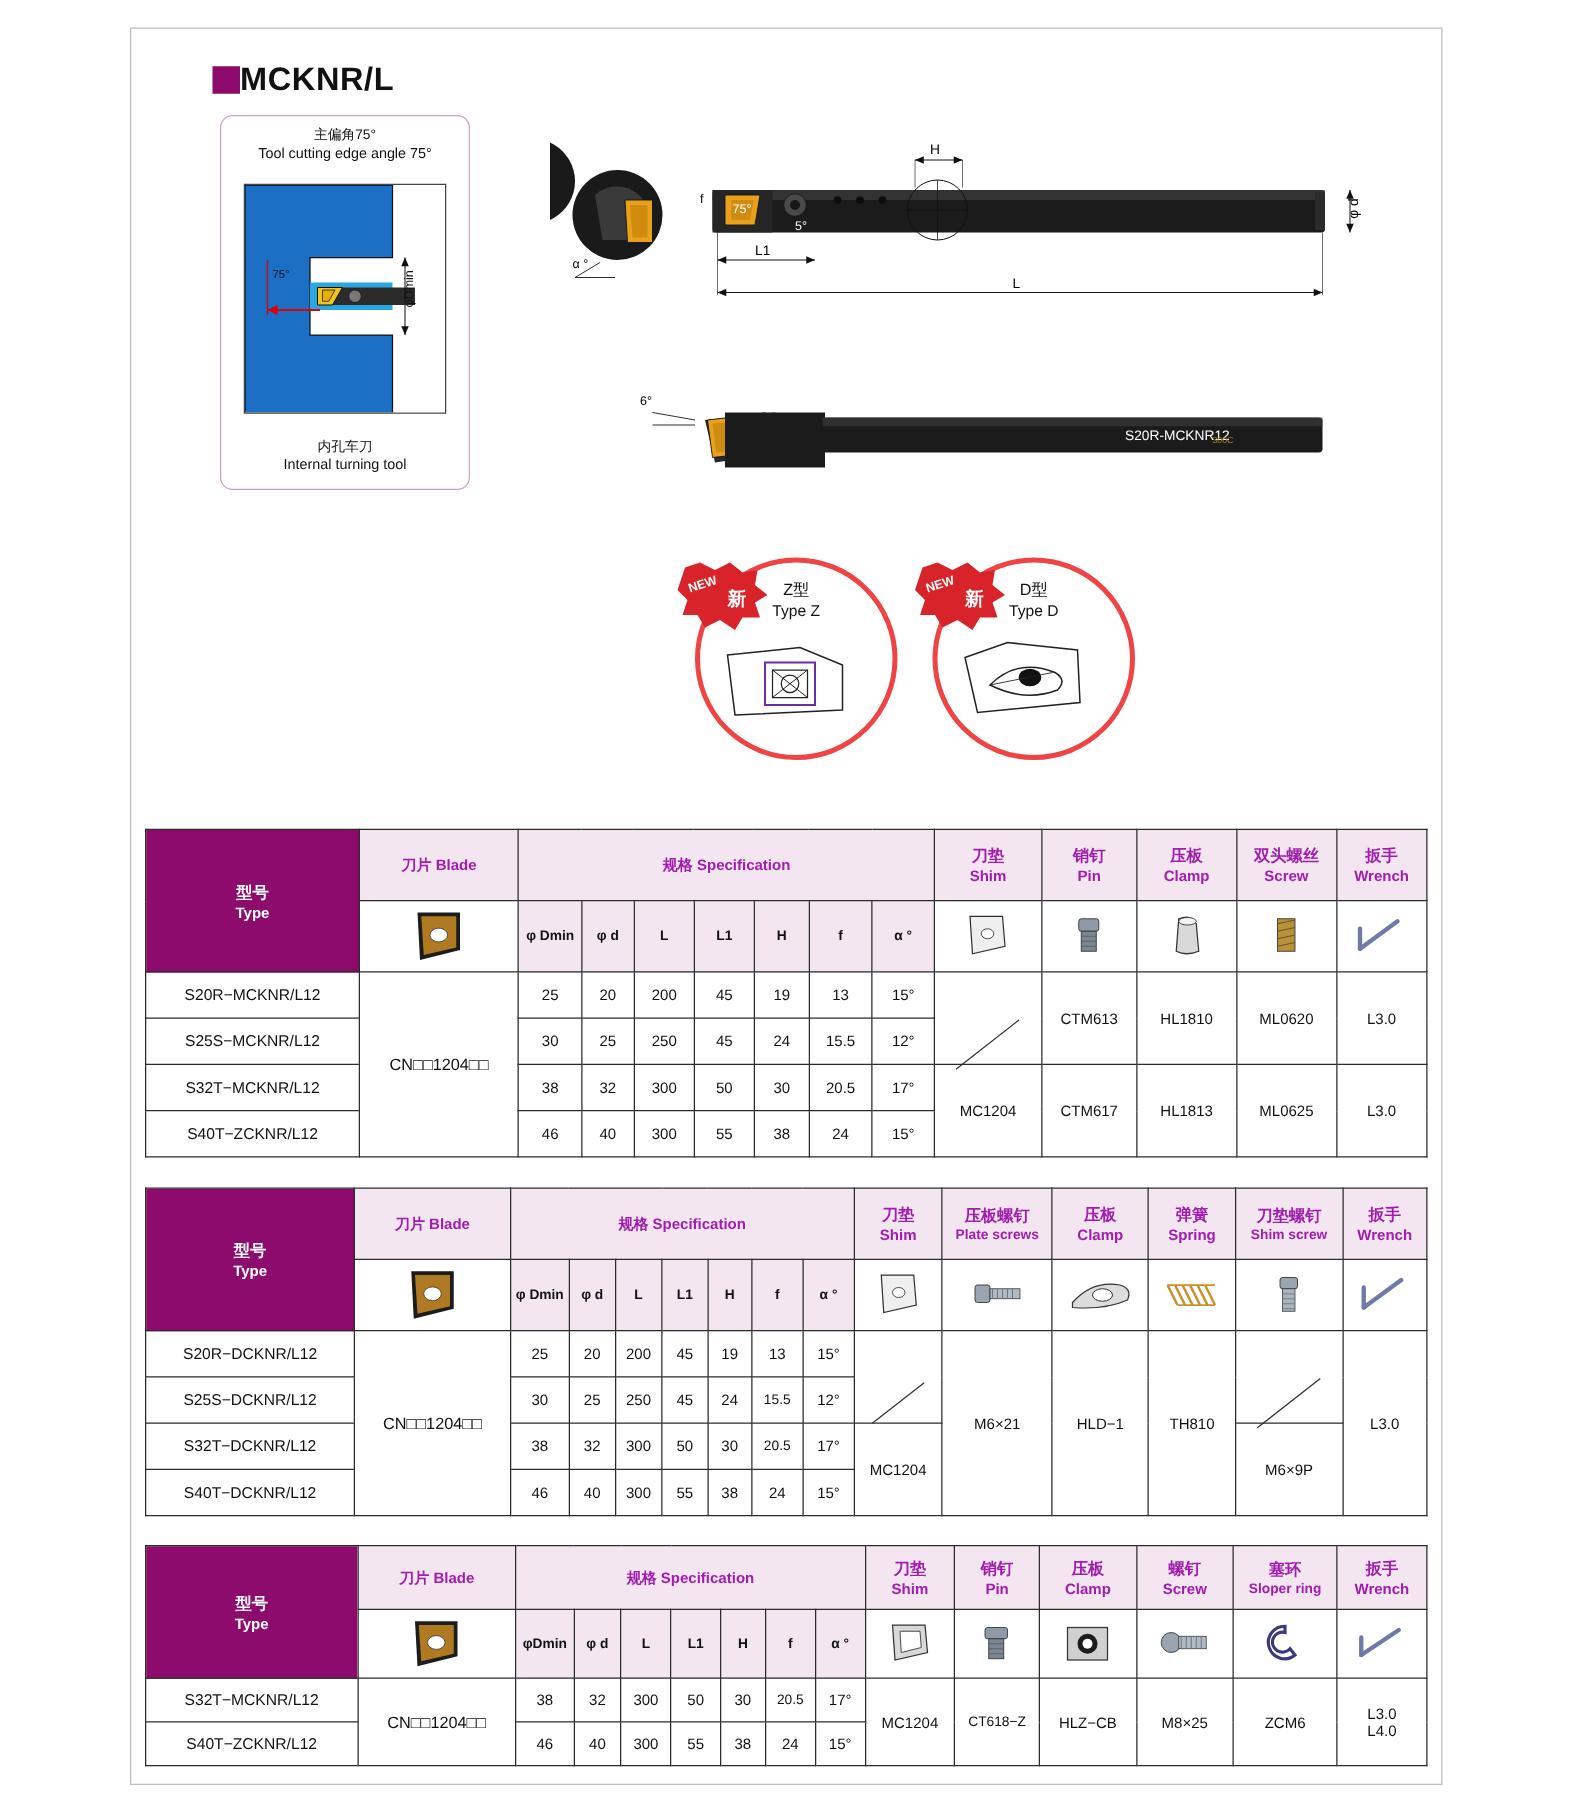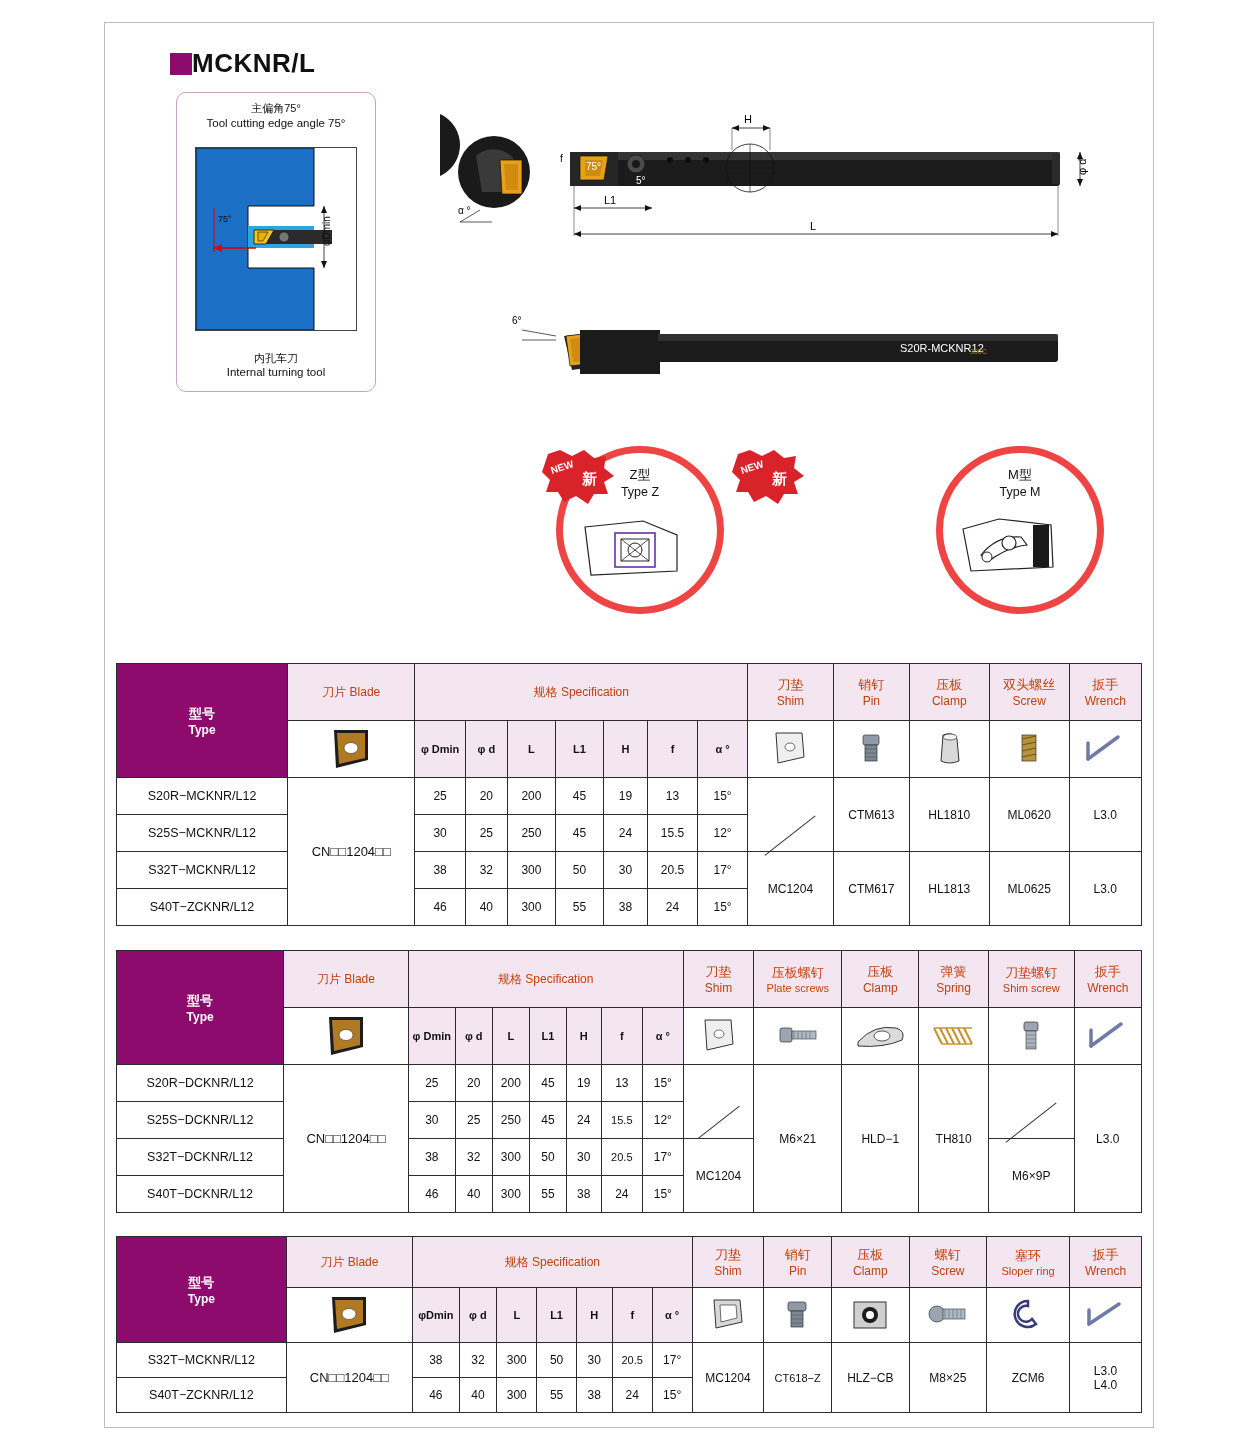--- a/index.html
+++ b/index.html
@@ -17,29 +17,29 @@
   .infobox .cap{position:absolute;left:0;right:0;text-align:center;font-size:11.5px;line-height:1.35;color:#111;}
   .infobox .cap.top{top:8px;}
   .infobox .cap.bot{bottom:10px;}
   .infobox .cap .cn{font-size:11px;}
   .drawbox{position:absolute;left:18px;top:54px;width:160px;height:182px;border:1px solid #444;background:#fff;overflow:hidden;}
 
   
   svg{display:block;}
 
   
-  .tcircle{position:absolute;width:154px;height:154px;border-radius:50%;border:7px solid #ef4444;background:#fff;}
+  .tcircle{position:absolute;width:154px;height:154px;border-radius:50%;border:4px solid #ef4444;background:#fff;}
   .tcircle .lbl{position:absolute;left:0;right:0;top:14px;text-align:center;font-size:12.5px;line-height:1.3;}
   .newbadge{position:absolute;width:66px;height:50px;}
 
   
   table{border-collapse:collapse;position:absolute;font-size:12px;}
   td,th{border:1px solid #2b2b2b;text-align:center;vertical-align:middle;padding:0;}
   .hdrcell{background:#8e0b6e;color:#fff;font-weight:bold;}
-  .hdrcell2{background:#f3e6f1;color:#c2410c;font-weight:normal;}
+  .hdrcell2{background:#f3e6f1;color:#a21caf;font-weight:bold;}
   .subhdr{background:#f3e6f1;font-weight:bold;}
   .white{background:#fff;}
   .cn{font-size:13px;}
   .small{font-size:11px;}
   .type-col{font-size:12.5px;text-align:center;}
   .diag{position:relative;}
   .diag:after{content:"";position:absolute;left:12%;top:78%;width:76%;height:1px;background:#333;transform:rotate(-38deg);transform-origin:center;}
 </style>
 </head>
 <body>
@@ -183,41 +183,40 @@
     </svg>
   </div>
   <div class="newbadge" style="left:542px;top:448px;">
     <svg width="74" height="56" viewBox="0 0 74 56">
       <polygon points="6,6 18,2 30,8 42,2 52,10 64,8 62,20 72,28 62,34 66,46 52,46 46,56 34,48 22,54 16,44 4,44 8,32 0,24" fill="#d8232a"></polygon>
       <text x="10" y="26" font-size="10" fill="#fff" font-weight="bold" font-family="Liberation Sans, sans-serif" transform="rotate(-18 10,26)">NEW</text>
       <text x="40" y="36" font-size="15" fill="#fff" font-weight="bold" font-family="Liberation Sans, sans-serif">新</text>
     </svg>
   </div>
 
+  <div class="tcircle" style="left:746px;top:446px;">
+    <div class="lbl">
+      <div class="cn">D型</div>
+      <div>Type D</div>
+    </div>
+    <svg width="120" height="70" viewBox="0 0 120 70" style="position:absolute;left:16px;top:58px;">
+      <polygon points="6,18 40,6 96,12 98,54 16,62" fill="#fff" stroke="#222" stroke-width="1.2"></polygon>
+      <path d="M26,40 q22,-22 52,-10 q10,6 2,14 q-26,10 -54,-4 z" fill="#fff" stroke="#222" stroke-width="1.2"></path>
+      <ellipse cx="58" cy="34" rx="9" ry="7" fill="#111"></ellipse>
+      <line x1="26" y1="40" x2="76" y2="30" stroke="#222" stroke-width=".7"></line>
+    </svg>
+  </div>
   <div class="newbadge" style="left:732px;top:448px;">
     <svg width="74" height="56" viewBox="0 0 74 56">
       <polygon points="6,6 18,2 30,8 42,2 52,10 64,8 62,20 72,28 62,34 66,46 52,46 46,56 34,48 22,54 16,44 4,44 8,32 0,24" fill="#d8232a"></polygon>
       <text x="10" y="26" font-size="10" fill="#fff" font-weight="bold" font-family="Liberation Sans, sans-serif" transform="rotate(-18 10,26)">NEW</text>
       <text x="40" y="36" font-size="15" fill="#fff" font-weight="bold" font-family="Liberation Sans, sans-serif">新</text>
     </svg>
   </div>
 
-  <div class="tcircle" style="left:936px;top:446px;">
-    <div class="lbl">
-      <div class="cn">M型</div>
-      <div>Type M</div>
-    </div>
-    <svg width="120" height="70" viewBox="0 0 120 70" style="position:absolute;left:16px;top:58px;">
-      <polygon points="4,18 40,8 92,14 94,56 12,60" fill="#fff" stroke="#222" stroke-width="1.2"></polygon>
-      <rect x="74" y="14" width="16" height="42" fill="#1a1a1a"></rect>
-      <path d="M22,44 q16,-20 40,-18 l6,8 q-20,2 -38,16 z" fill="#fff" stroke="#222" stroke-width="1.2"></path>
-      <circle cx="50" cy="32" r="7" fill="#fff" stroke="#222" stroke-width="1.2"></circle>
-      <circle cx="28" cy="46" r="5" fill="#fff" stroke="#222" stroke-width="1"></circle>
-    </svg>
-  </div>
 
   <table style="left:116px;top:663px;width:1026px;">
     <tbody>
         <tr>
       <td class="hdrcell" rowspan="2" style="width:172px;height:56px;">
         <div class="cn">型号</div>
         <div>Type</div>
       </td>
       <td class="hdrcell2" style="width:128px;height:56px;">刀片 Blade</td>
       <td class="hdrcell2" colspan="7" style="height:56px;">规格 Specification</td>

